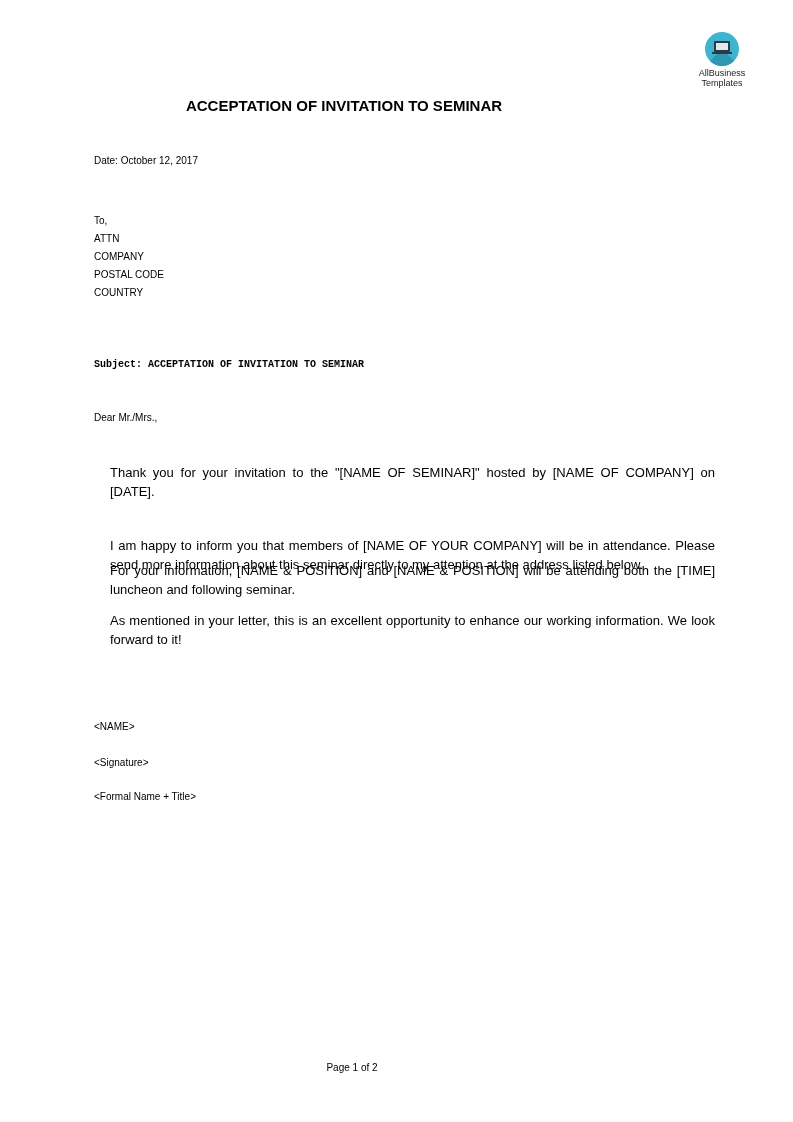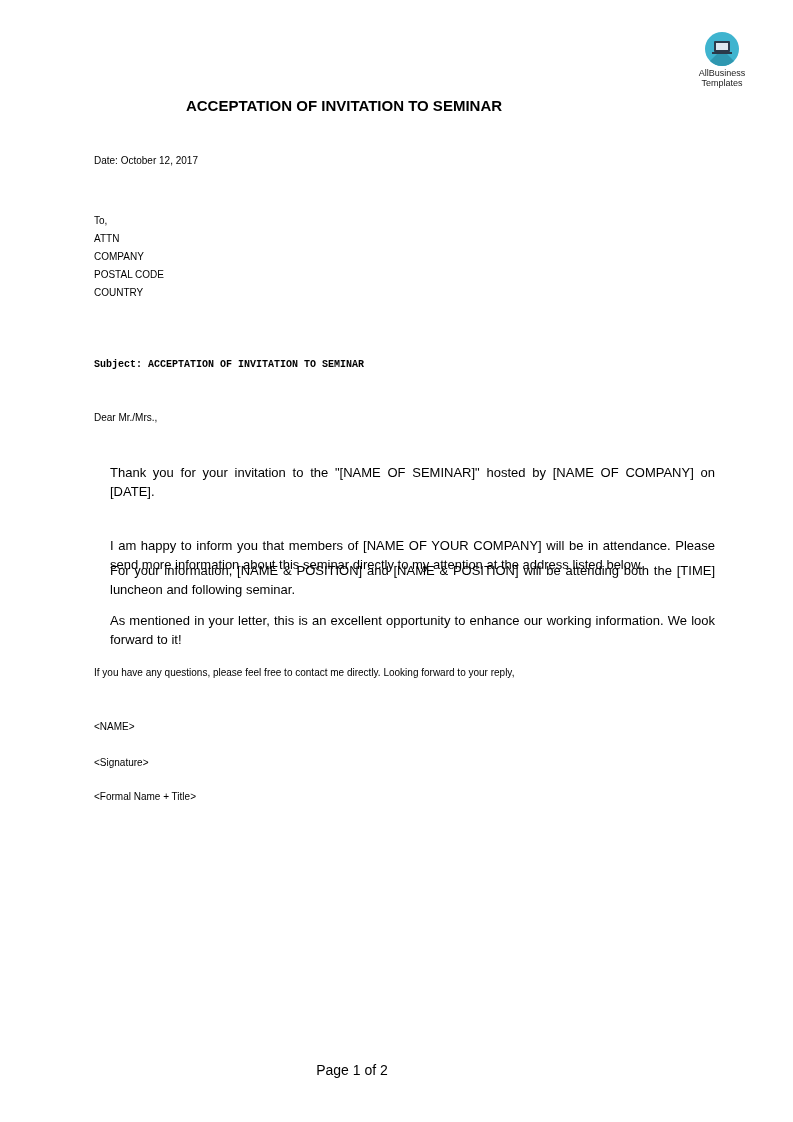--- a/index.html
+++ b/index.html
@@ -14,21 +14,21 @@
                    background: #2b3a4a; border-radius: 1px; }
     .laptop-screen .inner { position: absolute; left: 2px; top: 2px; width: 12px; height: 7px; background: #dfe8ef; }
     .laptop-base { position: absolute; left: 7px; top: 20px; width: 20px; height: 2px; background: #2b3a4a; }
     .logo-text { font-size: 9px; line-height: 10px; color: #222; margin-top: 2px; }
     .title { position: absolute; top: 97px; left: 0; width: 688px; text-align: center;
              font-weight: bold; font-size: 15px; }
     .text { position: absolute; left: 94px; font-size: 10px; line-height: 18px; }
     .para { position: absolute; left: 94px; width: 605px; font-size: 13px; line-height: 19px;
             text-align: justify; margin-left: 16px; }
     .bold { font-weight: bold; font-family: Liberation Mono, monospace; }
-    .footer { position: absolute; top: 1062px; left: 0; width: 704px; text-align: center; font-size: 14px; }
+    .footer { position: absolute; top: 1062px; left: 0; width: 704px; text-align: center; font-size: 10px; }
   </style>
 </head>
 <body>
 
 <div class="logo">
   <div class="logo-circle">
     <div class="shadow"></div>
     <div class="laptop-screen">
         <div class="inner"></div>
       </div>
@@ -55,20 +55,19 @@
 <div class="text bold" style="top:356px">Subject: ACCEPTATION OF INVITATION TO SEMINAR</div>
 
 <div class="text" style="top:409px">Dear Mr./Mrs.,</div>
 
 <div class="para" style="top:463px">Thank you for your invitation to the "[NAME OF SEMINAR]" hosted by [NAME OF COMPANY] on [DATE].</div>
 <div class="para" style="top:536px">I am happy to inform you that members of [NAME OF YOUR COMPANY] will be in attendance. Please send more information about this seminar directly to my attention at the address listed below.</div>
 <div class="para" style="top:561px">For your information, [NAME &amp; POSITION] and [NAME &amp; POSITION] will be attending both the [TIME] luncheon and following seminar.</div>
 <div class="para" style="top:611px">As mentioned in your letter, this is an excellent opportunity to enhance our working information. We look forward to it!</div>
 
 <div class="text" style="top:664px; width:605px">
-  <div>If you have any questions, please feel free to contact me directly. Looking forward to your reply,</div>
 </div>
 
 <div class="text" style="top:718px">&lt;NAME&gt;</div>
 <div class="text" style="top:754px">&lt;Signature&gt;</div>
 <div class="text" style="top:788px">&lt;Formal Name + Title&gt;</div>
 
 <div class="footer">Page 1 of 2</div>
 
 </body></html>

